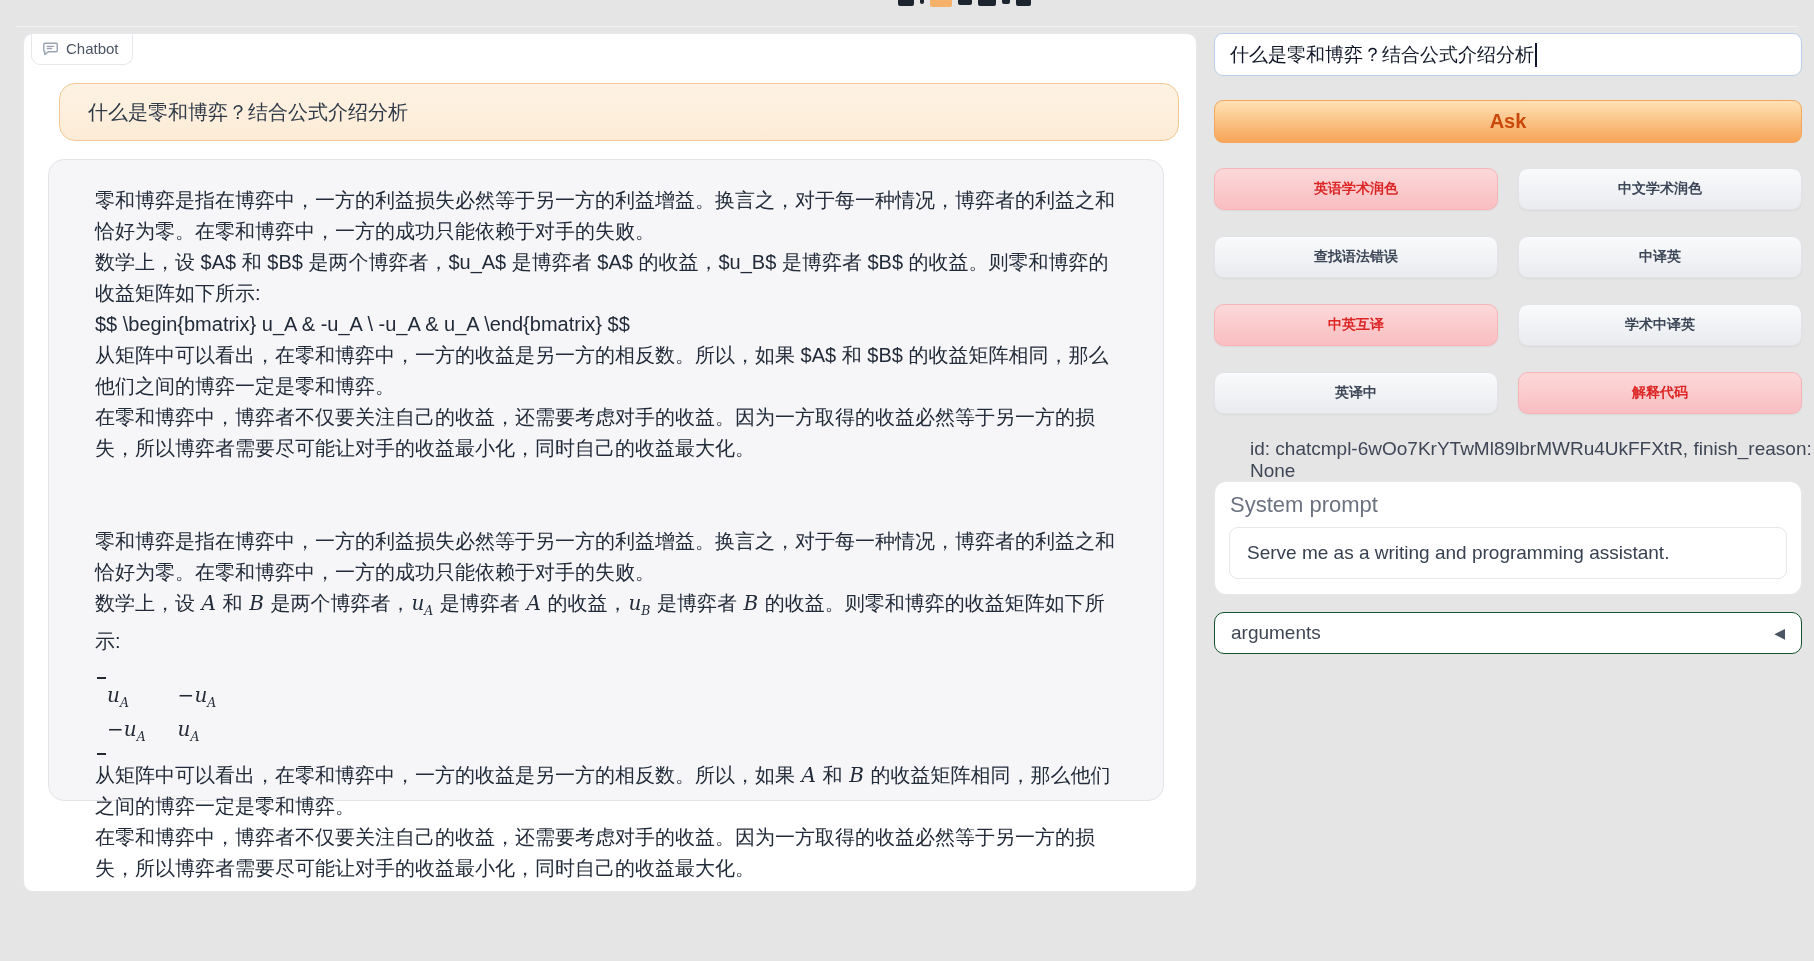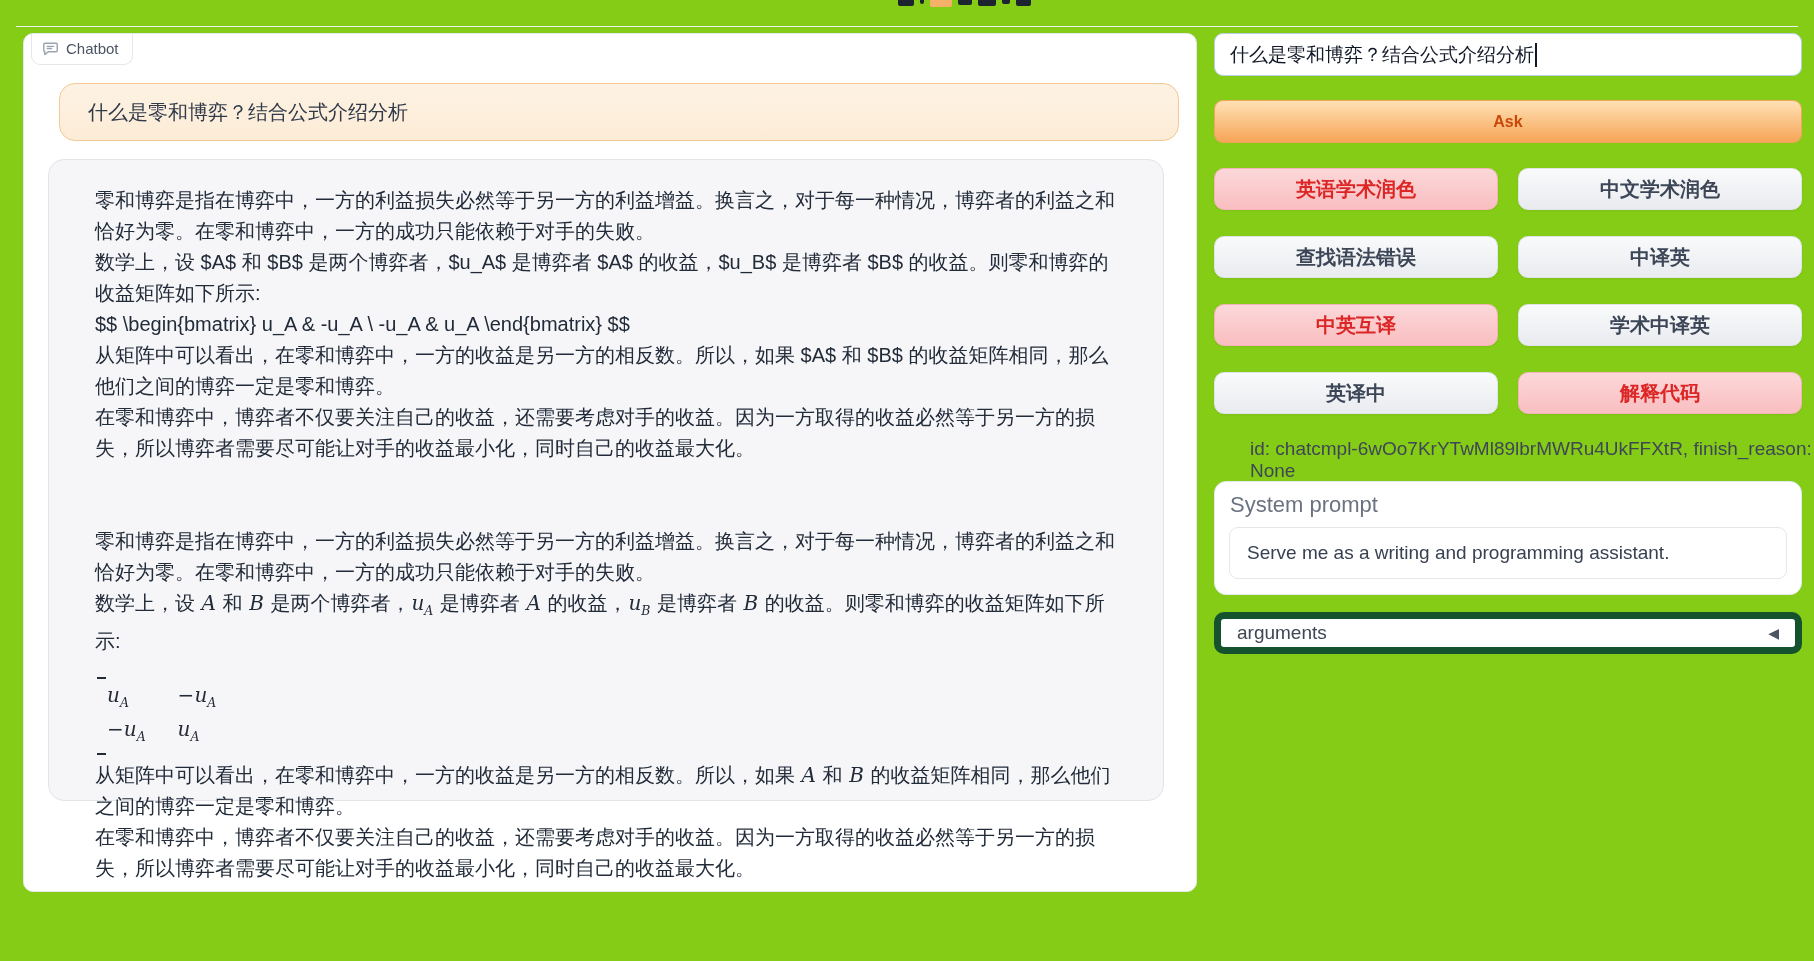--- a/index.html
+++ b/index.html
@@ -1,16 +1,16 @@
 <!DOCTYPE html>
 <html><head>
 <meta charset="utf-8">
 <style>
   html,body{margin:0;padding:0;background:#fff;}
-  #app{position:relative;width:1814px;height:961px;background:#84cc16;overflow:hidden;
+  #app{position:relative;width:1814px;height:961px;background:#e5e5e5;overflow:hidden;
        font-family:"Liberation Sans","DejaVu Sans",sans-serif;color:#1f2937;}
 
   
   .title-frag{position:absolute;left:898px;top:0;height:10px;display:flex;align-items:flex-start;gap:6px;}
   .tf{background:#1c2430;border-radius:0 0 2px 2px;}
   .tf.o{background:#f5b06a;}
 
   .top-divider{position:absolute;left:16px;top:26px;width:1782px;height:1px;background:#eef0f3;}
 
   
@@ -45,41 +45,41 @@
   
   .ask-box{position:absolute;left:1214px;top:33px;width:588px;height:43px;box-sizing:border-box;
            background:#fff;border:1.5px solid #b9cfe9;border-radius:9px;
            display:flex;align-items:center;padding:0 15px;font-size:19px;color:#111827;cursor:text;}
   .caret{display:inline-block;width:2px;height:24px;background:#0f172a;margin-left:1px;}
 
   .ask-btn{position:absolute;left:1214px;top:100px;width:588px;height:43px;box-sizing:border-box;
            background:linear-gradient(180deg,#ffe1b5 0%,#f6a557 100%);
            border:1px solid #f2a65d;border-radius:9px;cursor:pointer;
            display:flex;align-items:center;justify-content:center;
-           font-size:16px;font-weight:700;color:#c9480b;}
+           font-size:20px;font-weight:700;color:#c9480b;}
 
   .btn-grid{position:absolute;left:1214px;top:168px;width:588px;display:grid;
             grid-template-columns:1fr 1fr;column-gap:20px;row-gap:26px;grid-auto-rows:42px;}
-  .qbtn{box-sizing:border-box;border-radius:10px;font-weight:700;font-size:20px;cursor:pointer;
+  .qbtn{box-sizing:border-box;border-radius:10px;font-weight:700;font-size:14px;cursor:pointer;
         display:flex;align-items:center;justify-content:center;border:1px solid;
         box-shadow:0 1px 2px rgba(0,0,0,.06);}
   .qbtn.gray{background:linear-gradient(180deg,#f9fafb 0%,#e9ebef 100%);border-color:#e1e4e9;color:#3c4657;}
   .qbtn.pink{background:linear-gradient(180deg,#fcd8d9 0%,#f9bec1 100%);border-color:#f6b4b8;color:#dc2626;}
 
   .status-line{position:absolute;left:1250px;top:438px;width:588px;font-size:19px;color:#3f4756;}
 
   .sys-group{position:absolute;left:1214px;top:481px;width:588px;height:114px;box-sizing:border-box;
              background:#fff;border:1px solid #e5e7eb;border-radius:12px;}
   .sys-label{position:absolute;left:15px;top:10px;font-size:22px;color:#6b7280;}
   .sys-field{position:absolute;left:14px;top:45px;width:558px;height:52px;box-sizing:border-box;
              background:#fff;border:1px solid #e5e7eb;border-radius:9px;cursor:text;
              display:flex;align-items:center;padding:0 17px;font-size:19px;color:#374151;}
 
   .acc-bar{position:absolute;left:1214px;top:612px;width:588px;height:42px;box-sizing:border-box;
-           background:#fff;border:7px solid #14532d;border-radius:10px;cursor:pointer;
+           background:#fff;border:1px solid #14532d;border-radius:10px;cursor:pointer;
            display:flex;align-items:center;justify-content:space-between;padding:0 16px;}
   .acc-label{font-size:19px;color:#3f4654;}
   .acc-arrow{font-size:14px;color:#4b5563;}
 </style>
 </head>
 <body>
 
 <div id="app">
 
   <div class="title-frag">

